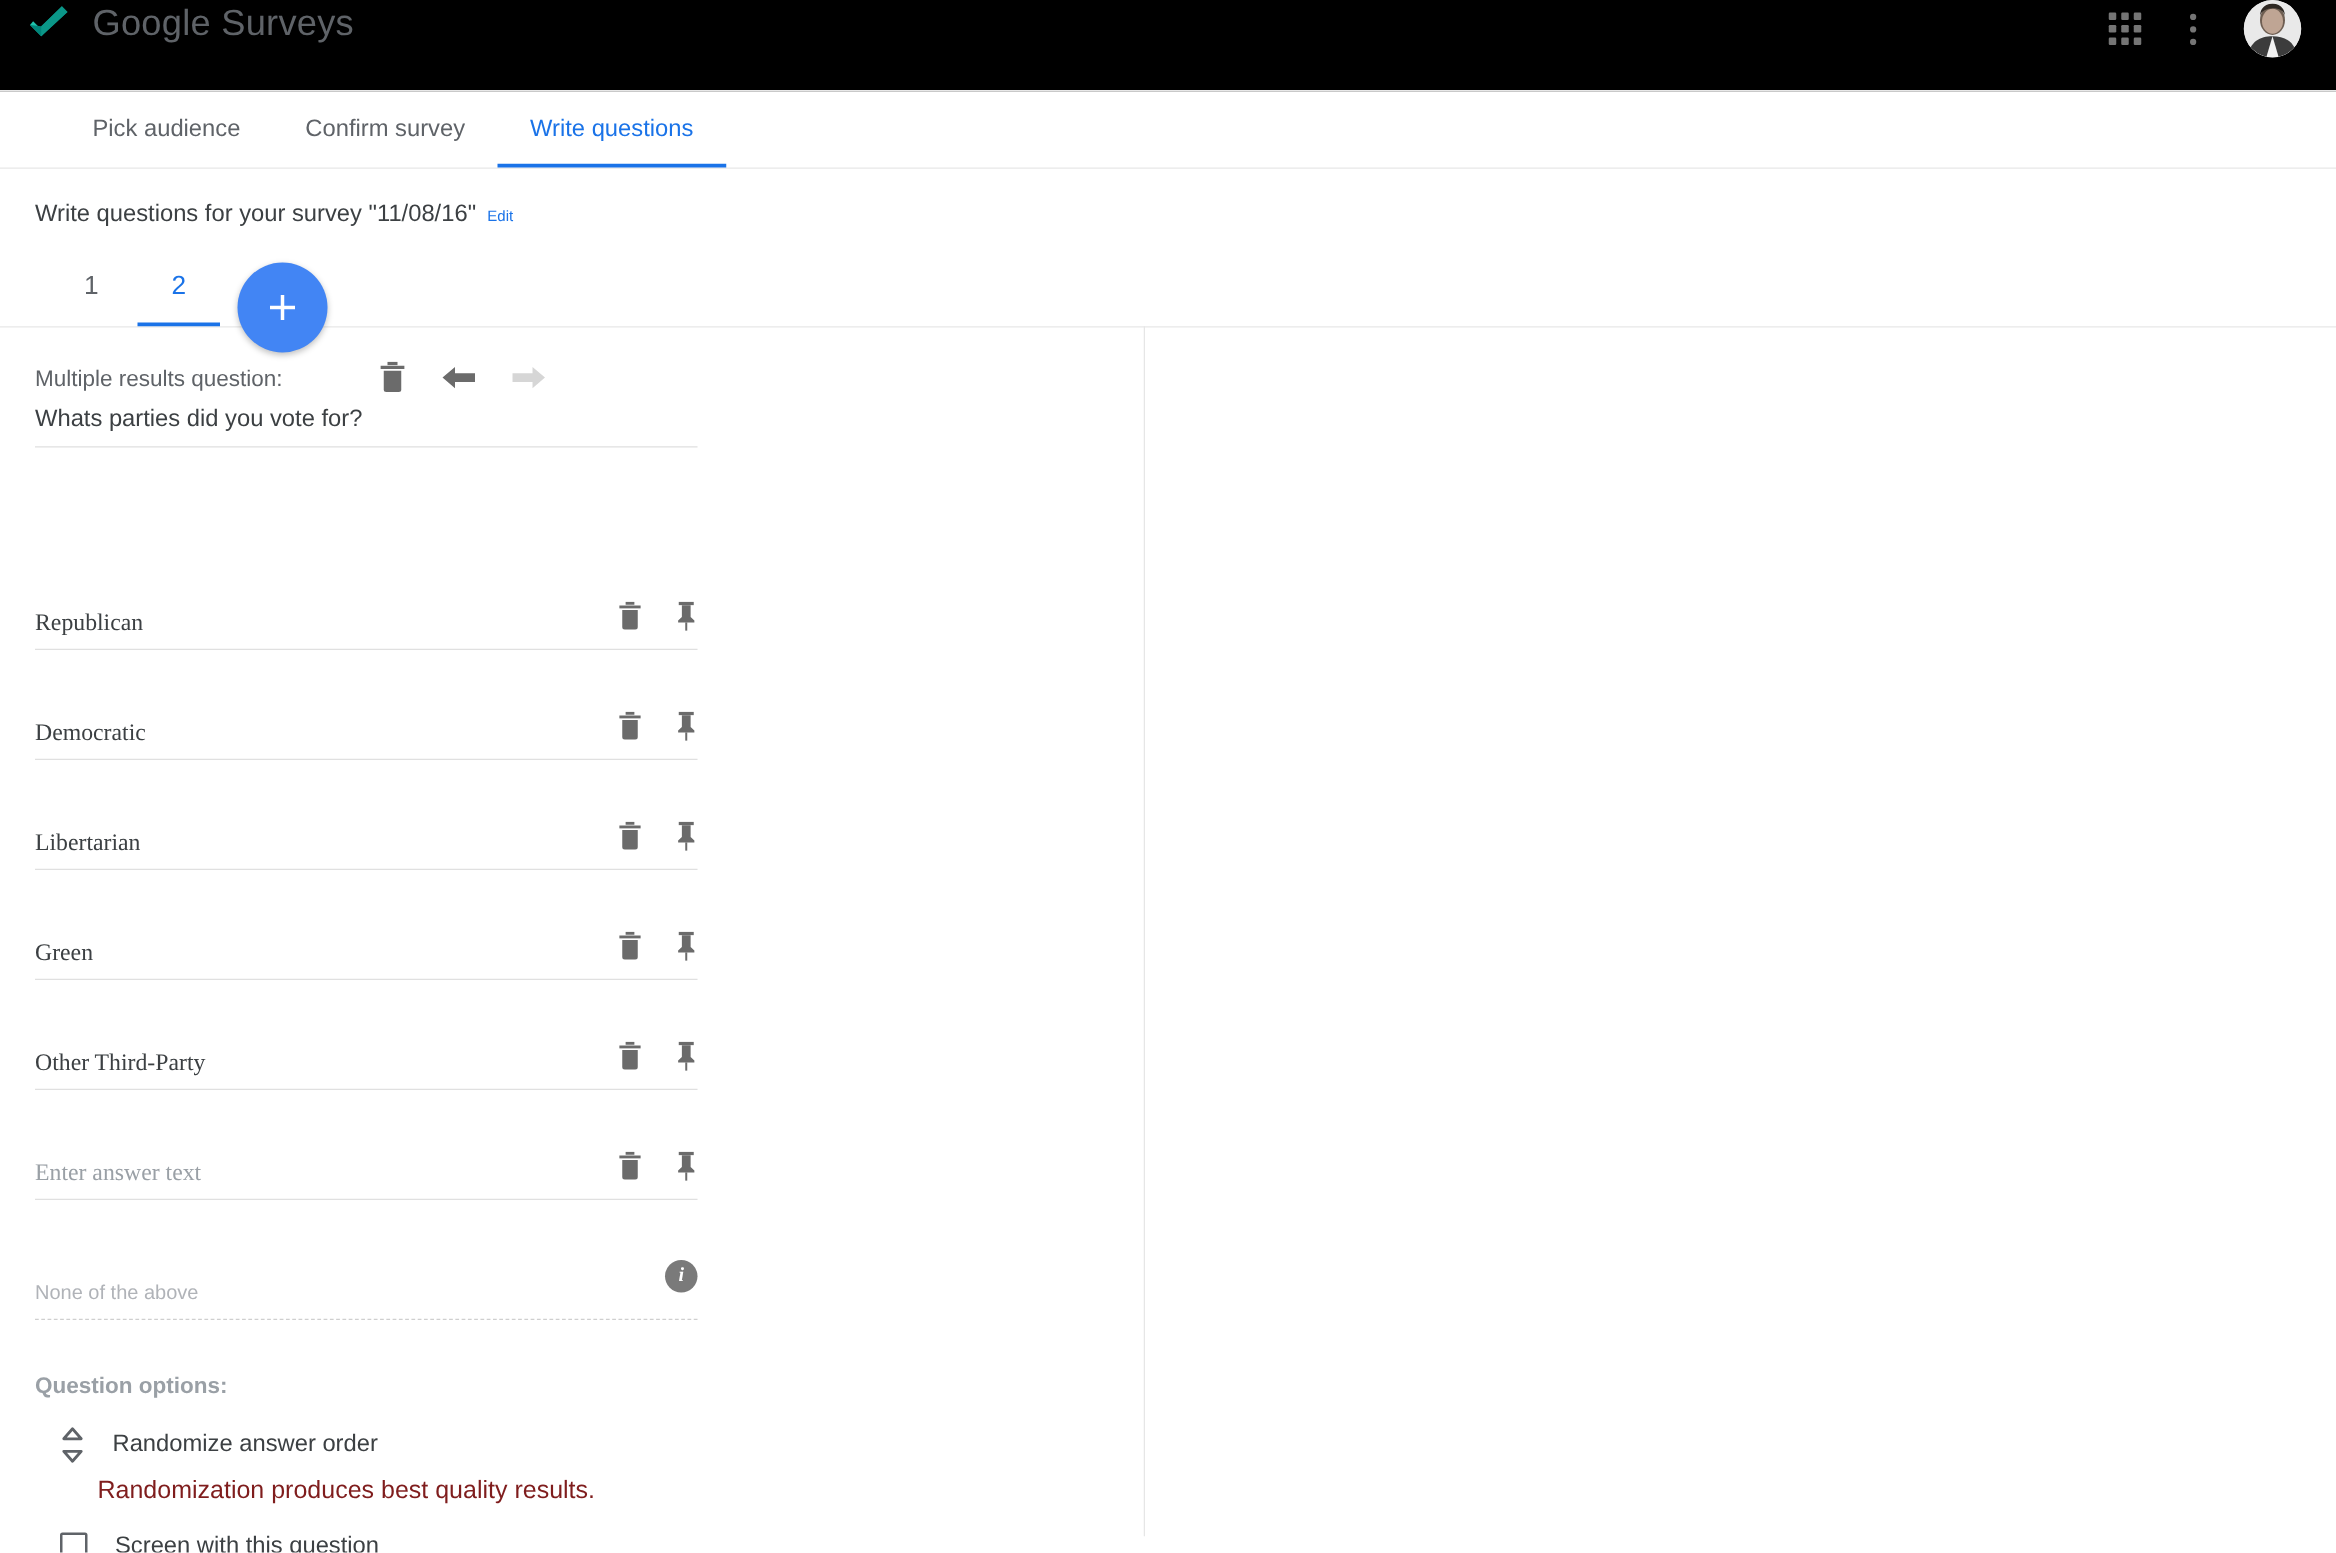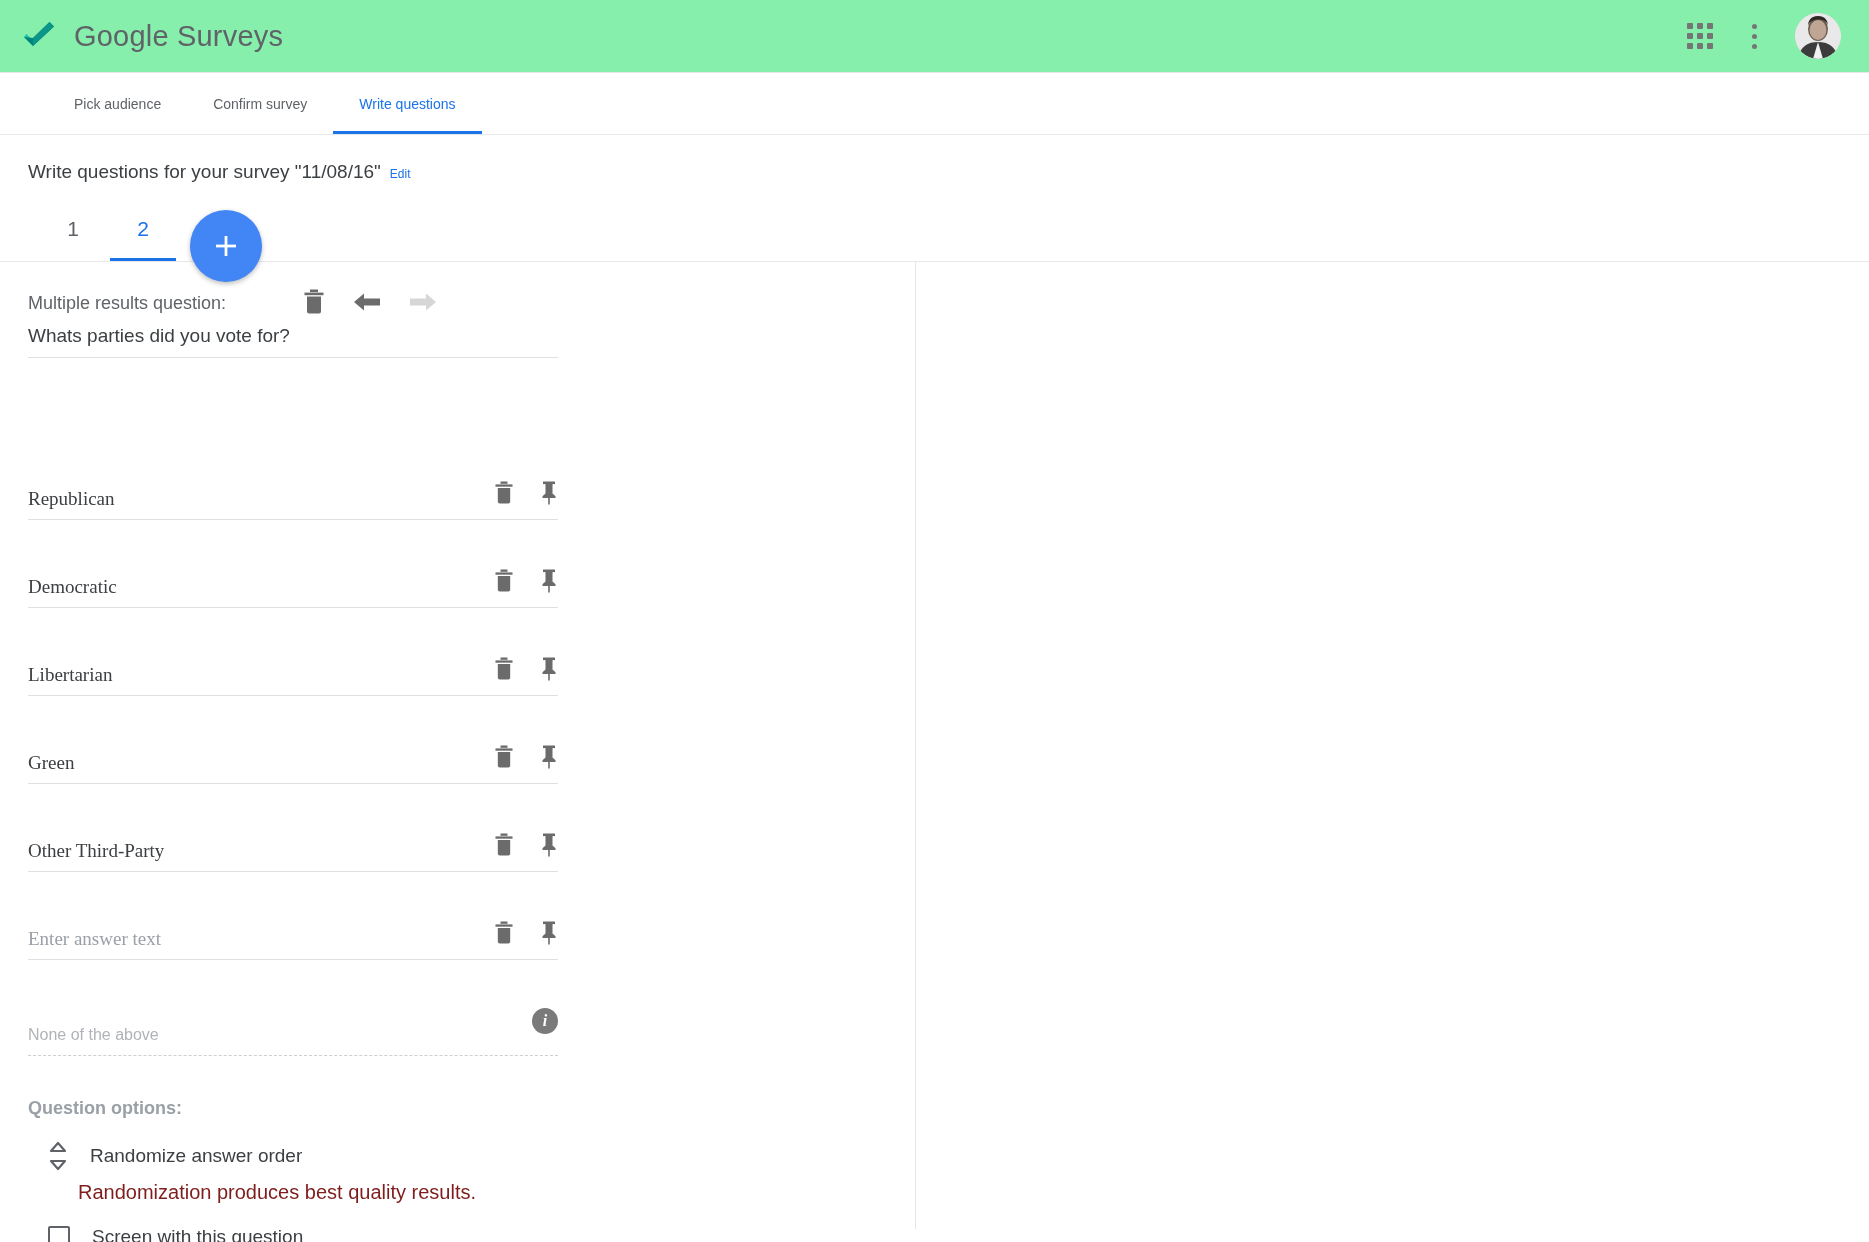--- a/index.html
+++ b/index.html
@@ -7,24 +7,24 @@
     width: 1869px;
     height: 1242px;
     background: #ffffff;
     font-family: "Liberation Sans", sans-serif;
     overflow: hidden;
   }
 
   
   .topbar {
     height: 73px;
-    background: #86efac;
+    background: #000000;
     border-bottom: 1px solid #e8e8e8;
     display: flex;
-    align-items: center;
+    align-items: flex-start;
     padding: 0 28px 0 20px;
     position: relative;
   }
   .brand { display: flex; align-items: center; gap: 16px; }
   .brand-check { width: 38px; height: 38px; position: relative; }
   .brand-text {
     font-size: 29px;
     color: #5f6368;
     letter-spacing: .2px;
     white-space: nowrap;
@@ -60,21 +60,21 @@
     height: 62px;
     border-bottom: 1px solid #e8e8e8;
     display: flex;
     align-items: stretch;
     padding-left: 48px;
     background: #fff;
   }
   .navtab {
     display: flex; align-items: center;
     padding: 0 26px;
-    font-size: 14px;
+    font-size: 19px;
     color: #5f6368;
     cursor: pointer;
     position: relative;
   }
   .navtab.active { color: #1a73e8; }
   .navtab.active::after {
     content: ""; position: absolute; left: 0; right: 0; bottom: 0;
     height: 3px; background: #1a73e8;
   }
 

